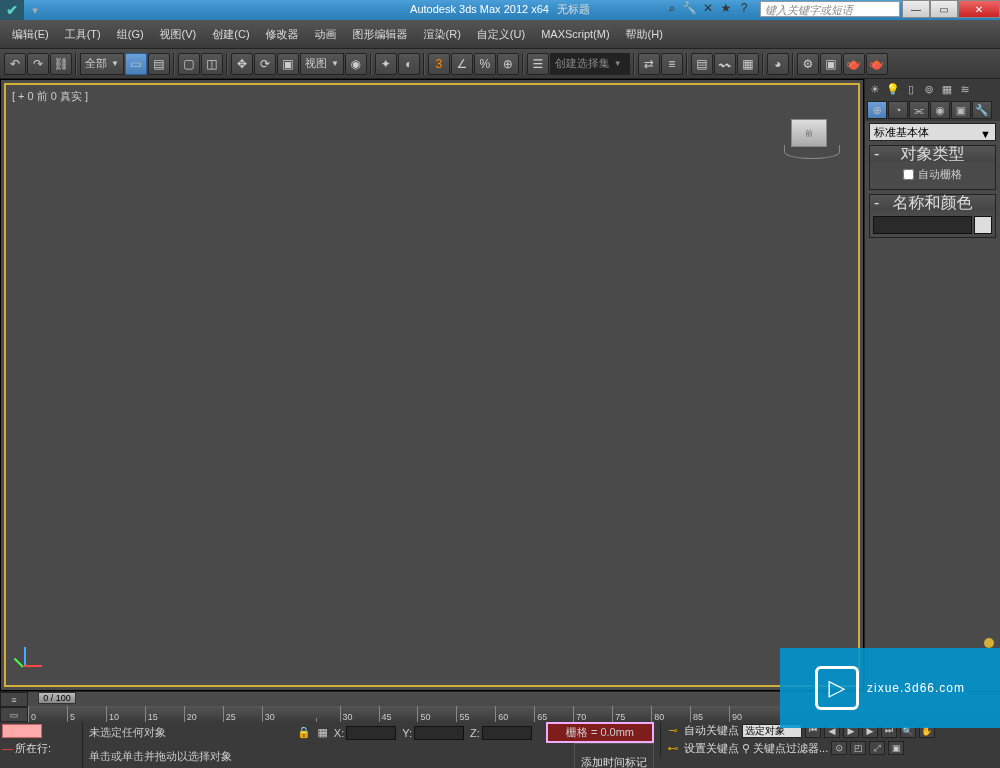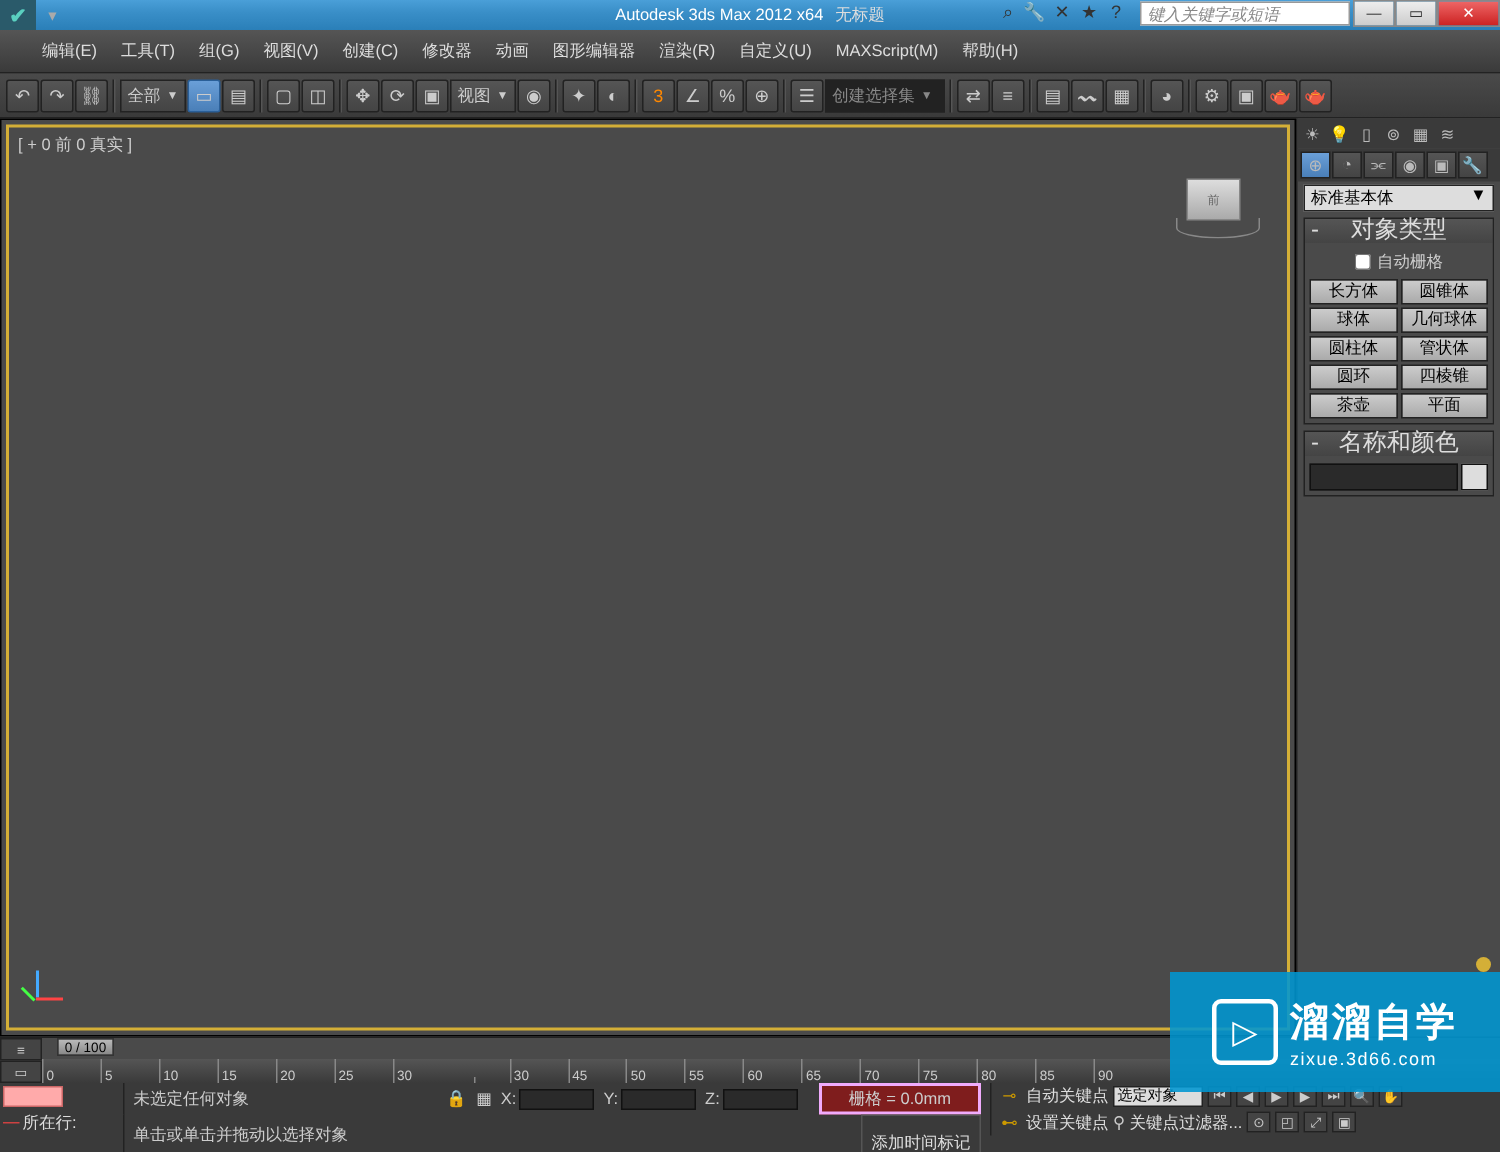--- a/index.html
+++ b/index.html
@@ -11,21 +11,21 @@
 .title-center { position:absolute; left:50%; transform:translateX(-50%); color:#fff; font-size:11px; top:2px;}
 .title-center .doc { color:#ddd; margin-left:8px;}
 .search-box { position:absolute; right:100px; top:1px; width:140px; height:16px; background:#fff; font-size:11px; color:#888; font-style:italic; padding:0 4px; line-height:16px; border:1px solid #999;}
 .tb-icons { position:absolute; right:248px; top:0; display:flex; gap:2px;}
 .tb-icons span { width:16px; height:16px; display:flex; align-items:center; justify-content:center; color:#333; font-size:12px;}
 .winbtns { position:absolute; right:0; top:0; display:flex;}
 .winbtn { width:28px; height:18px; background:linear-gradient(#eee,#ccc); border:1px solid #888; display:flex; align-items:center; justify-content:center; font-size:10px; color:#333;}
 .winbtn.close { width:42px; background:linear-gradient(#e66,#c22); color:#fff;}
 
 
-.menubar { height:29px; background:linear-gradient(#555,#3a3a3a); display:flex; align-items:center; padding-left:20px; border-bottom:1px solid #222;}
+.menubar { height:29px; background:linear-gradient(#555,#3a3a3a); display:flex; align-items:center; padding-left:4px; border-bottom:1px solid #222;}
 .menubar .mi { padding:0 8px; color:#ddd; font-size:11px; line-height:19px; cursor:default;}
 .app-arrow { width:14px; color:#aaa; text-align:center;}
 
 
 .toolbar { height:30px; background:linear-gradient(#4a4a4a,#3a3a3a); display:flex; align-items:center; padding:0 4px; border-bottom:1px solid #222; gap:1px;}
 .tbtn { width:22px; height:22px; background:linear-gradient(#555,#444); border:1px solid #222; display:flex; align-items:center; justify-content:center; color:#ccc; font-size:12px; border-radius:2px;}
 .tbtn.active { background:linear-gradient(#6a9fd8,#4a7fb8); border-color:#2a5f98;}
 .tsep { width:2px; height:22px; border-left:1px solid #222; border-right:1px solid #555; margin:0 2px;}
 .tdrop { height:22px; background:linear-gradient(#555,#444); border:1px solid #222; display:flex; align-items:center; padding:0 4px; color:#ccc; font-size:11px; gap:4px;text-align:center;}
 .tdrop .arr { font-size:8px;}
@@ -44,21 +44,21 @@
 .axis .x { position:absolute; bottom:6px; left:6px; width:18px; height:2px; background:#f44;}
 .axis .y { position:absolute; bottom:6px; left:4px; width:2px; height:12px; background:#4f4; transform:rotate(-45deg); transform-origin:bottom;}
 
 
 .cmdpanel { width:136px; background:#4a4a4a; border-left:1px solid #222; display:flex; flex-direction:column;}
 .cp-top { height:20px; display:flex; gap:2px; padding:2px; background:#3a3a3a;}
 .cp-top span { width:16px; height:16px; display:flex; align-items:center; justify-content:center; font-size:11px; color:#bbb;}
 .cp-tabs { height:22px; display:flex; gap:1px; padding:2px; background:#3a3a3a;}
 .cp-tab { width:20px; height:18px; background:linear-gradient(#555,#444); border:1px solid #222; display:flex; align-items:center; justify-content:center; font-size:11px; color:#bbb;}
 .cp-tab.active { background:linear-gradient(#6a9fd8,#4a7fb8);}
-.cp-drop { margin:2px 4px; height:18px; background:#ddd; border:1px solid #222; display:flex; align-items:flex-start; padding:0 4px; color:#000; font-size:11px; justify-content:space-between;}
+.cp-drop { margin:2px 4px; height:18px; background:#ddd; border:1px solid #222; display:flex; align-items:flex-end; padding:0 4px; color:#000; font-size:11px; justify-content:space-between;}
 .rollout { margin:2px 4px; border:1px solid #222;}
 .ro-head { height:16px; background:linear-gradient(#555,#444); text-align:center; color:#ddd; font-size:16px; line-height:16px; position:relative;}
 .ro-head::before { content:"-"; position:absolute; left:4px;}
 .ro-body { background:#4a4a4a; padding:3px;}
 .autogrid { display:flex; align-items:center; justify-content:center; gap:4px; padding:2px 0 4px;}
 .autogrid input { width:11px; height:11px;}
 .obj-grid { display:grid; grid-template-columns:1fr 1fr; gap:2px;}
 .obj-btn { height:17px; background:linear-gradient(#ccc,#aaa); border:1px solid #222; text-align:center; color:#000; font-size:11px; line-height:15px;}
 .name-row { display:flex; gap:2px; margin-top:2px;}
 .name-in { flex:1; height:18px; background:#2a2a2a; border:1px solid #111;}
@@ -234,32 +234,20 @@
         <span>▼</span>
       </div>
 
     <div class="rollout">
       <div class="ro-head">对象类型</div>
       <div class="ro-body">
         <div class="autogrid">
           <input type="checkbox" style="">
           <span>自动栅格</span>
         </div>
-        <div class="obj-grid">
-          <div class="obj-btn">长方体</div>
-          <div class="obj-btn">圆锥体</div>
-          <div class="obj-btn">球体</div>
-          <div class="obj-btn">几何球体</div>
-          <div class="obj-btn">圆柱体</div>
-          <div class="obj-btn">管状体</div>
-          <div class="obj-btn">圆环</div>
-          <div class="obj-btn">四棱锥</div>
-          <div class="obj-btn">茶壶</div>
-          <div class="obj-btn">平面</div>
-        </div>
       </div>
     </div>
 
     <div class="rollout">
       <div class="ro-head">名称和颜色</div>
       <div class="ro-body">
         <div class="name-row">
           <div class="name-in"></div>
           <div class="color-sw"></div>
         </div>
@@ -356,16 +344,15 @@
       <div class="play">◰</div>
       <div class="play">⤢</div>
       <div class="play">▣</div>
     </div>
   </div>
 </div>
 
 <div class="watermark">
   <div class="wm-icon">▷</div>
   <div class="wm-txt">
-    <div class="wm-main">溜溜自学</div>
     <div class="wm-sub">zixue.3d66.com</div>
   </div>
 </div>
 
 </body></html>

